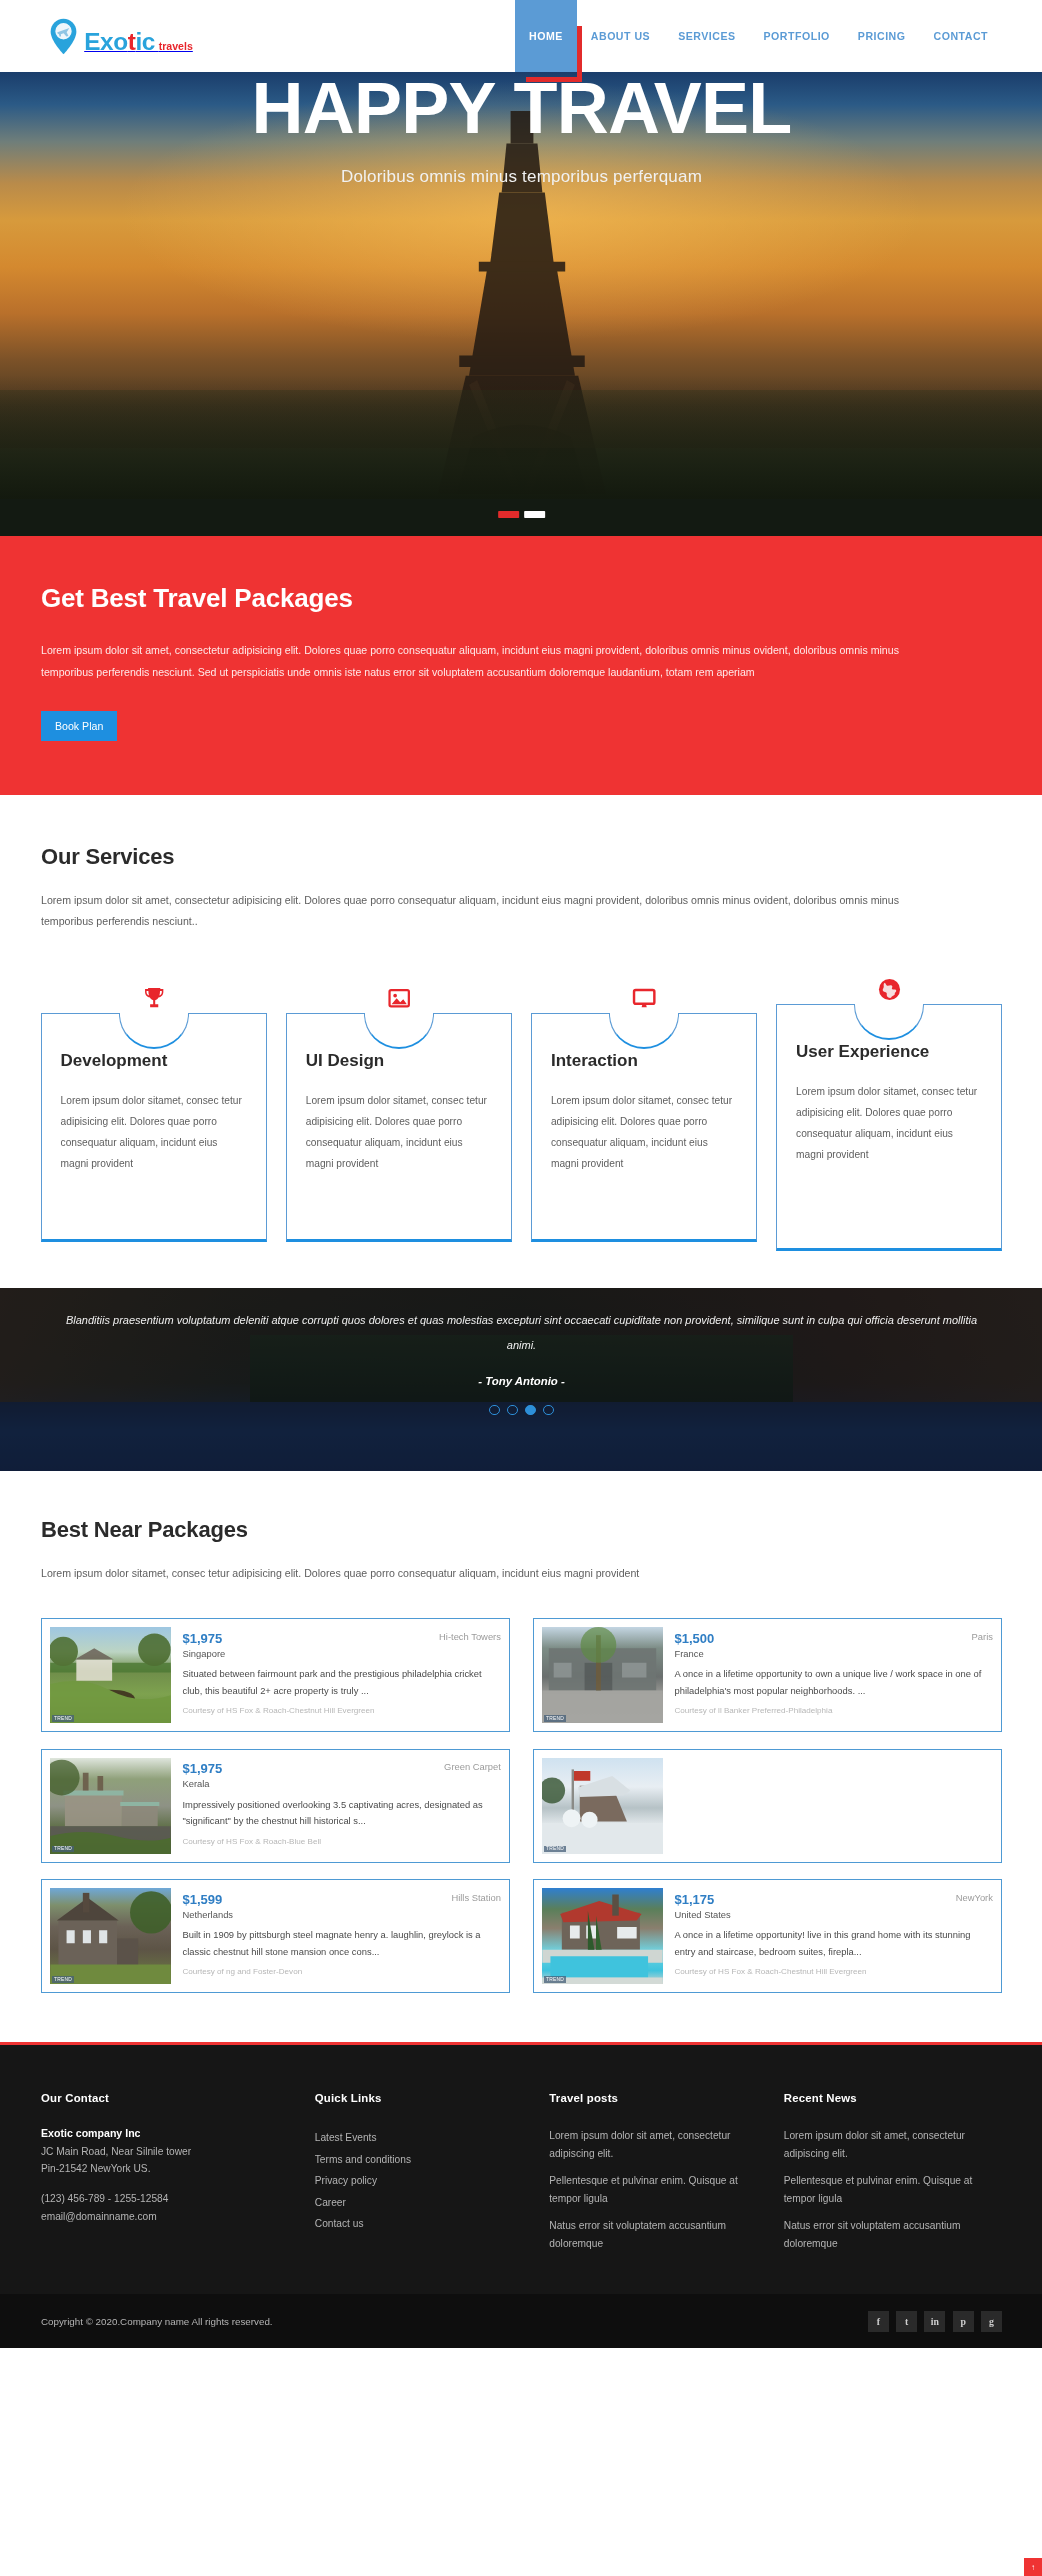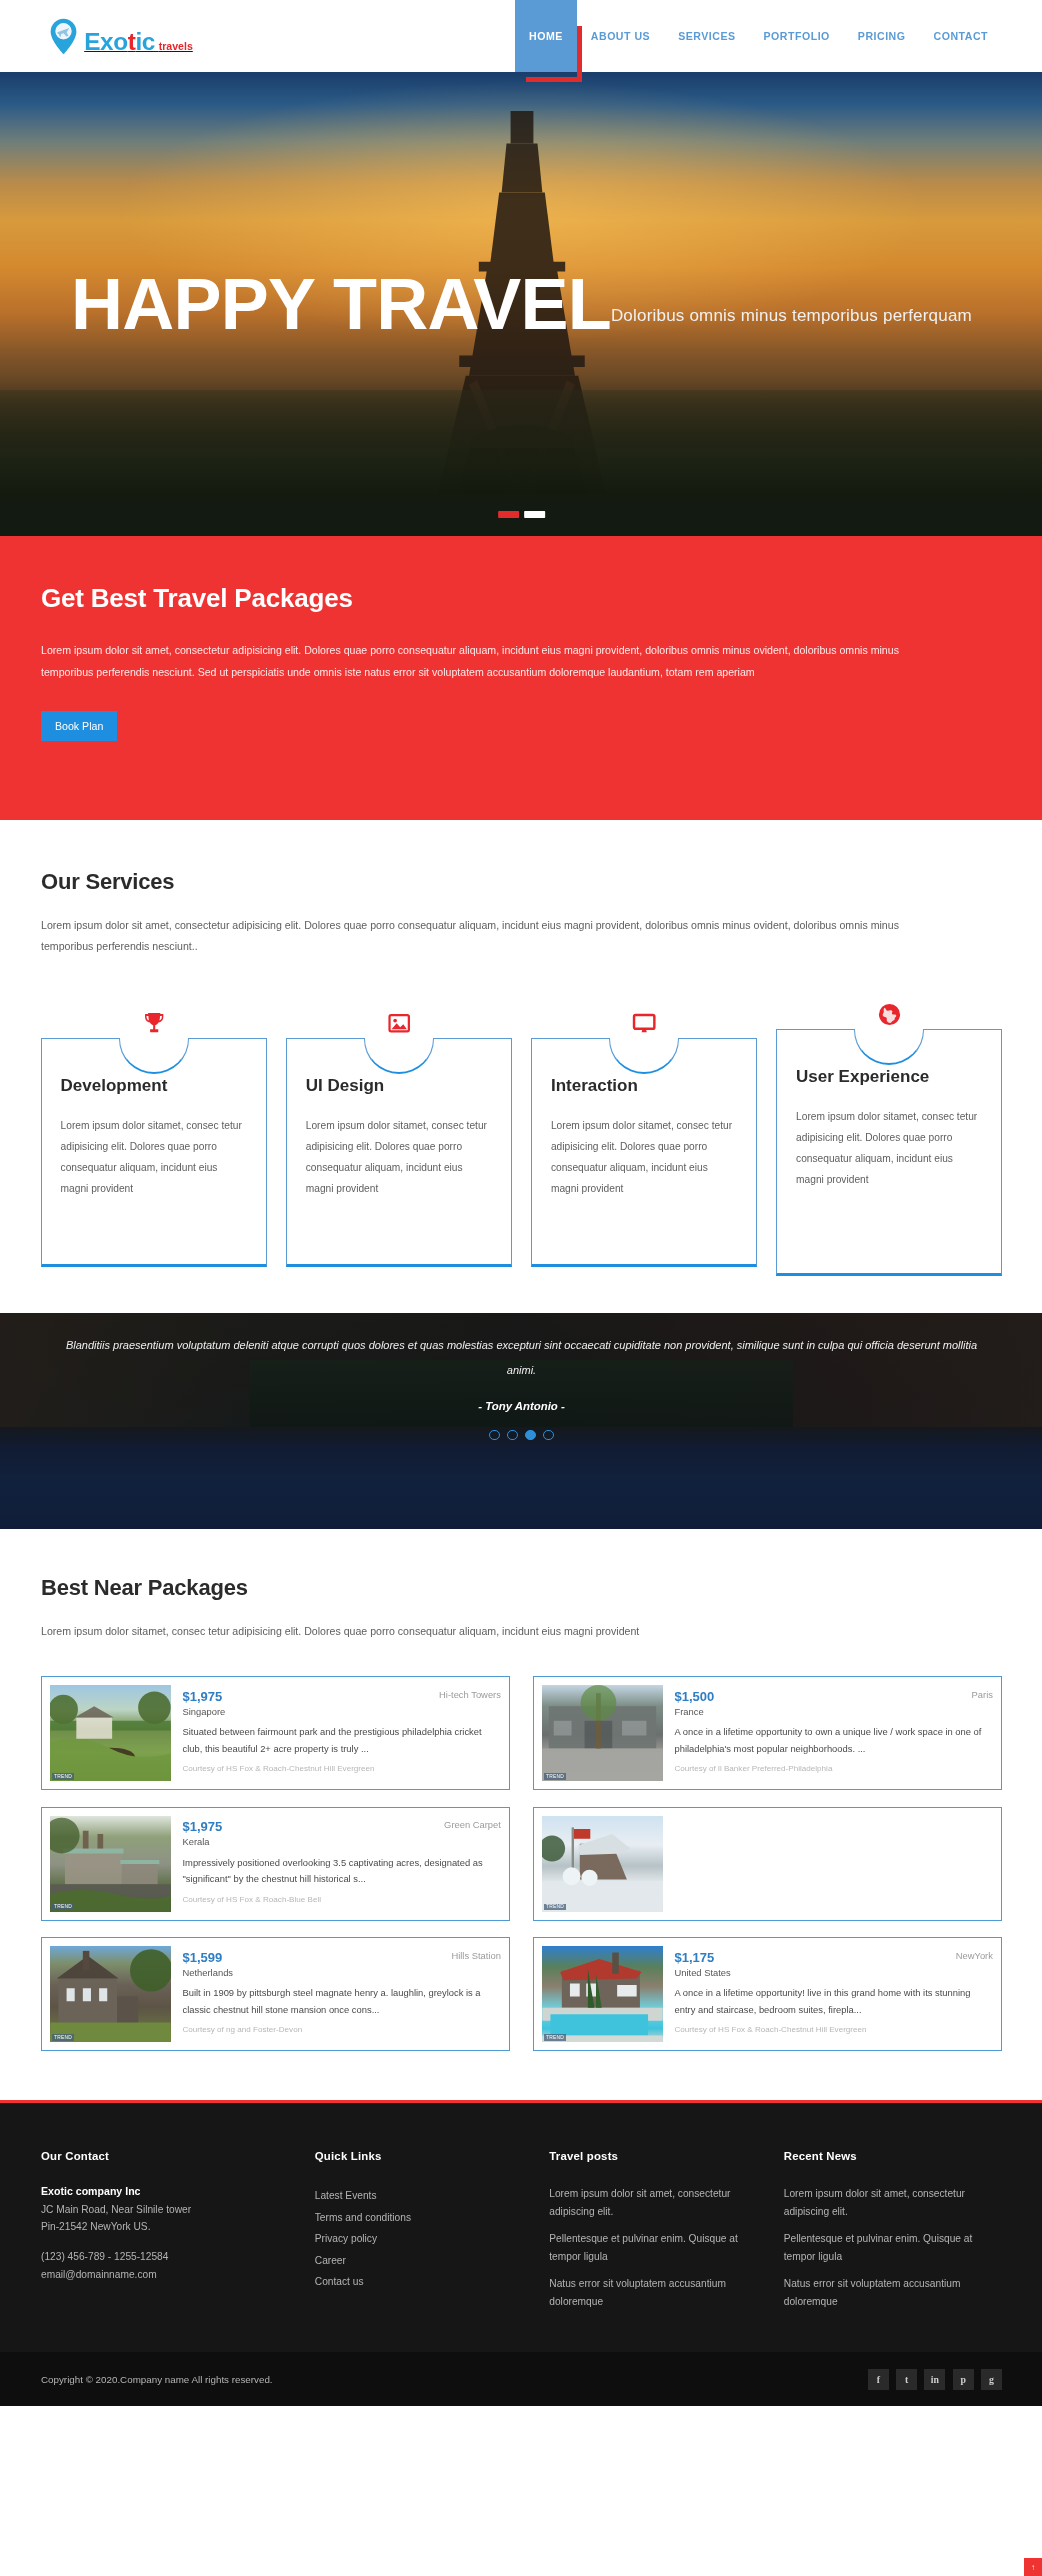--- a/index.html
+++ b/index.html
@@ -32,30 +32,30 @@
         #1a3d6b 0%, #2b5a86 7%, #6f7e7a 15%, #b98b4a 24%,
         #d79a3c 32%, #d4892f 42%, #b9702b 52%, #7c5228 62%,
         #4d3a22 72%, #33301f 82%, #22261a 92%, #181c14 100%);
   }
   .hero-tower{position:absolute;left:50%;top:39px;transform:translateX(-50%);width:269px;height:383px;opacity:.92}
   .hero-city{position:absolute;left:0;right:0;bottom:88px;height:73px;
     background:linear-gradient(to bottom,rgba(120,60,25,.0),rgba(50,35,20,.55));}
   .hero-trees{position:absolute;left:0;right:0;bottom:24.4px;height:122px;
     background:linear-gradient(to bottom,rgba(40,45,25,.35) 0%,rgba(25,32,18,.85) 60%,rgba(16,22,12,.97) 100%);}
   .hero-road{position:absolute;left:0;right:0;bottom:0;height:37px;background:#131a12}
-  .hero-inner{position:absolute;inset:0;display:flex;flex-direction:row;align-items:center;justify-content:center;z-index:5}
+  .hero-inner{position:absolute;inset:0;display:flex;flex-direction:column;align-items:center;z-index:5}
   .hero-title{font-size:72px;font-weight:bold;color:#fff;letter-spacing:-0.8px;line-height:1;text-align:center;
     font-family:"Liberation Sans",sans-serif}
   .hero-sub{font-size:17px;color:#f1f1f1;margin-top:23px;font-weight:400;letter-spacing:0.2px}
   .hero-dots{position:absolute;bottom:18px;left:50%;transform:translateX(-50%);display:flex;gap:5.7px;z-index:6}
   .hdot{width:21px;height:7.3px;background:#e22b2b;border-radius:0.8px}
   .hdot.on{background:#fff}
 
   
-  .band{background:#ef3333;padding:47px 0 79px}
+  .band{background:#ef3333;padding:47px 0 54px}
   .band h2{color:#fff;font-size:26px;font-weight:bold;letter-spacing:-0.2px}
   .band p{color:#ffe9e9;font-size:10.6px;line-height:2.05;margin-top:26px;max-width:912px}
   .btn-book{display:inline-block;margin-top:28px;background:#1e8fe0;color:#fff;font-size:10.6px;
     padding:9px 14px;text-decoration:none;border:0}
 
   
   .services{padding:49px 12px 37px;background:#fff}
   .sec-title{font-size:22px;font-weight:bold;color:#2b2b2b;letter-spacing:-0.2px}
   .sec-desc{font-size:10.6px;color:#5e5e5e;line-height:2.0;margin-top:19.6px;max-width:896px}
   .cards{display:flex;gap:19.6px;margin-top:57px;align-items:center}
@@ -64,21 +64,21 @@
   .card-notch{position:absolute;left:50%;top:14.7px;transform:translateX(-50%);width:70px;height:36px;
     background:#fff;border:0.8px solid #5b9bd5;border-top:0;border-bottom:2.4px solid #1e8fe0;
     border-radius:0 0 37px 37px;z-index:2}
   .card-icon{position:absolute;left:50%;top:-18px;transform:translateX(-50%);width:36px;height:36px;
     display:flex;align-items:center;justify-content:center;z-index:3;color:#e8262c}
   .card h3{position:relative;z-index:3;font-size:17px;font-weight:bold;color:#2b2b2b;margin-bottom:19.6px;line-height:1.25}
   .card p{position:relative;z-index:3;font-size:10.2px;color:#5e5e5e;line-height:2.05}
   .card.tall{min-height:262px}
 
   
-  .testi{height:216px;position:relative;overflow:hidden;background:#737373}
+  .testi{height:183px;position:relative;overflow:hidden;background:#737373}
   .testi-bg{position:absolute;inset:0;
     background:linear-gradient(to bottom,#3a2c1c 0%,#2f2a1e 34%,#272b26 52%,#1e3358 62%,#1d3f72 78%,#1b3768 100%);}
   .testi-scene{position:absolute;left:0;right:0;top:0;height:114px;
     background:
       linear-gradient(to right, rgba(70,58,38,.8) 0%, rgba(48,52,36,.6) 22%, rgba(35,45,30,.55) 50%, rgba(62,46,32,.75) 80%, rgba(70,55,38,.85) 100%);}
   .testi-grass{position:absolute;left:24%;right:24%;top:47px;height:67px;
     background:linear-gradient(to bottom,rgba(40,62,35,.75),rgba(26,42,24,.9));}
   .testi-ov{position:absolute;inset:0;background:rgba(8,10,18,.55)}
   .testi-inner{position:relative;z-index:3;padding-top:19.6px;text-align:center}
   .testi-q{font-size:11px;color:#efefef;font-style:italic;line-height:2.3;max-width:937px;margin:0 auto}

